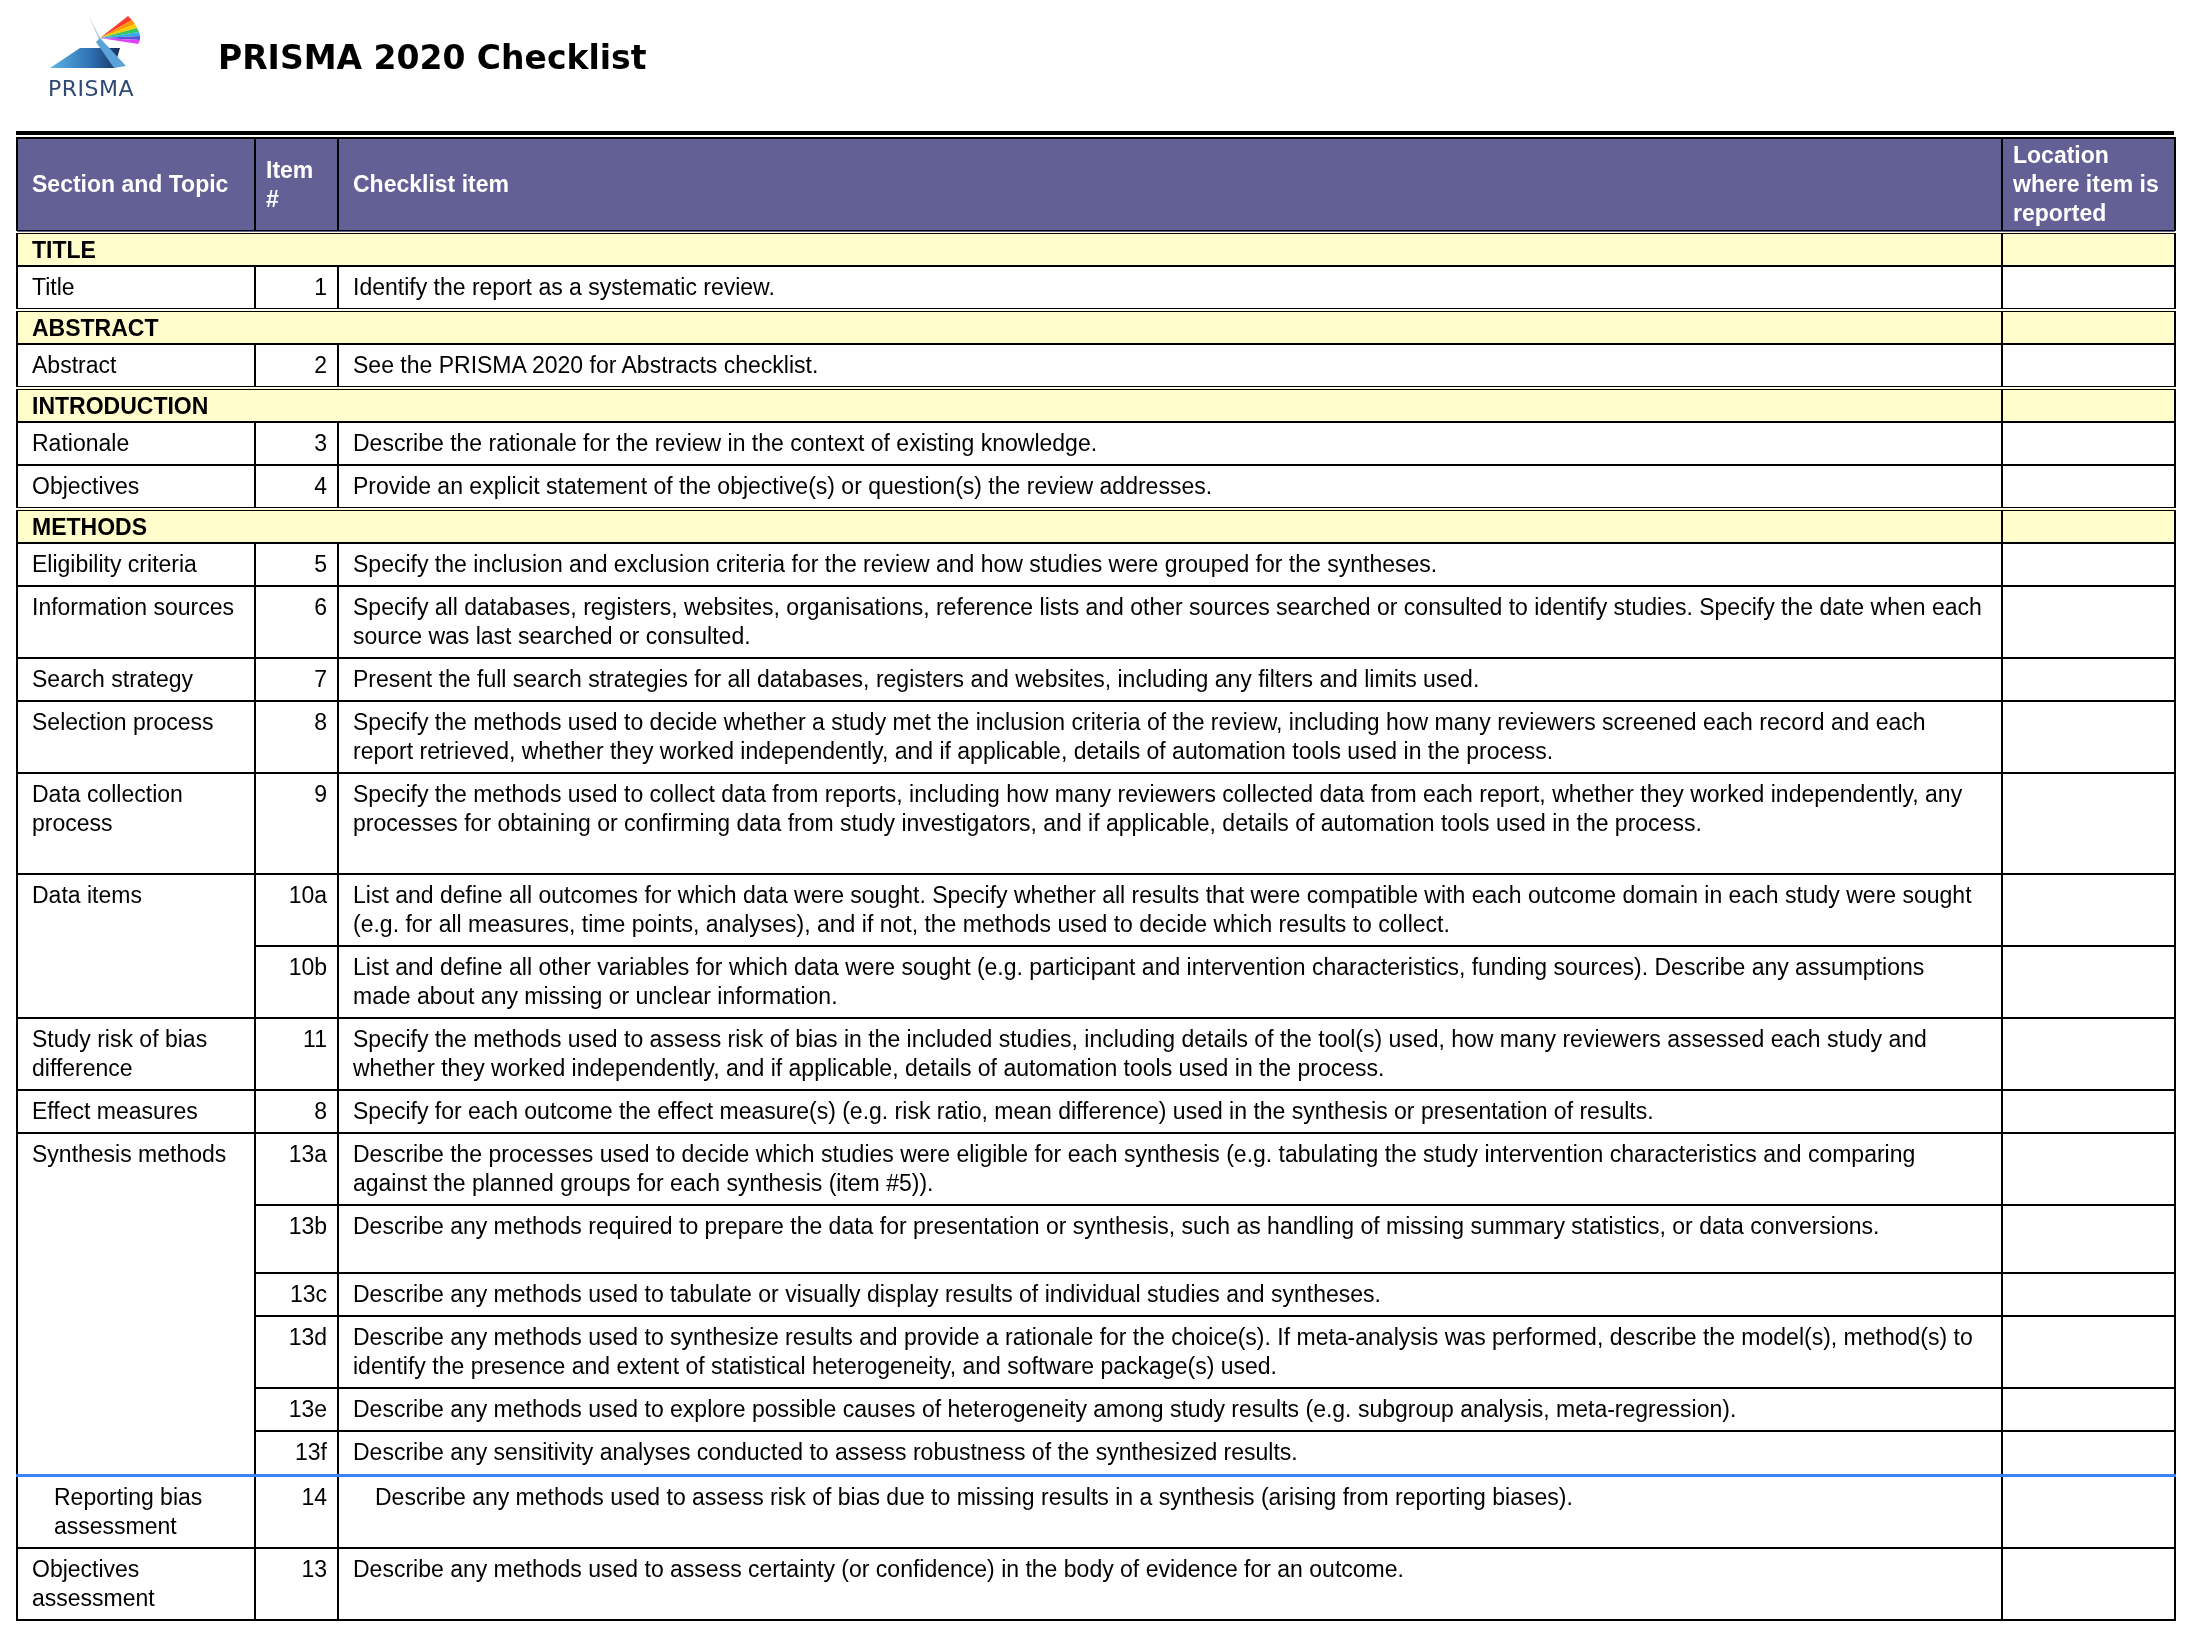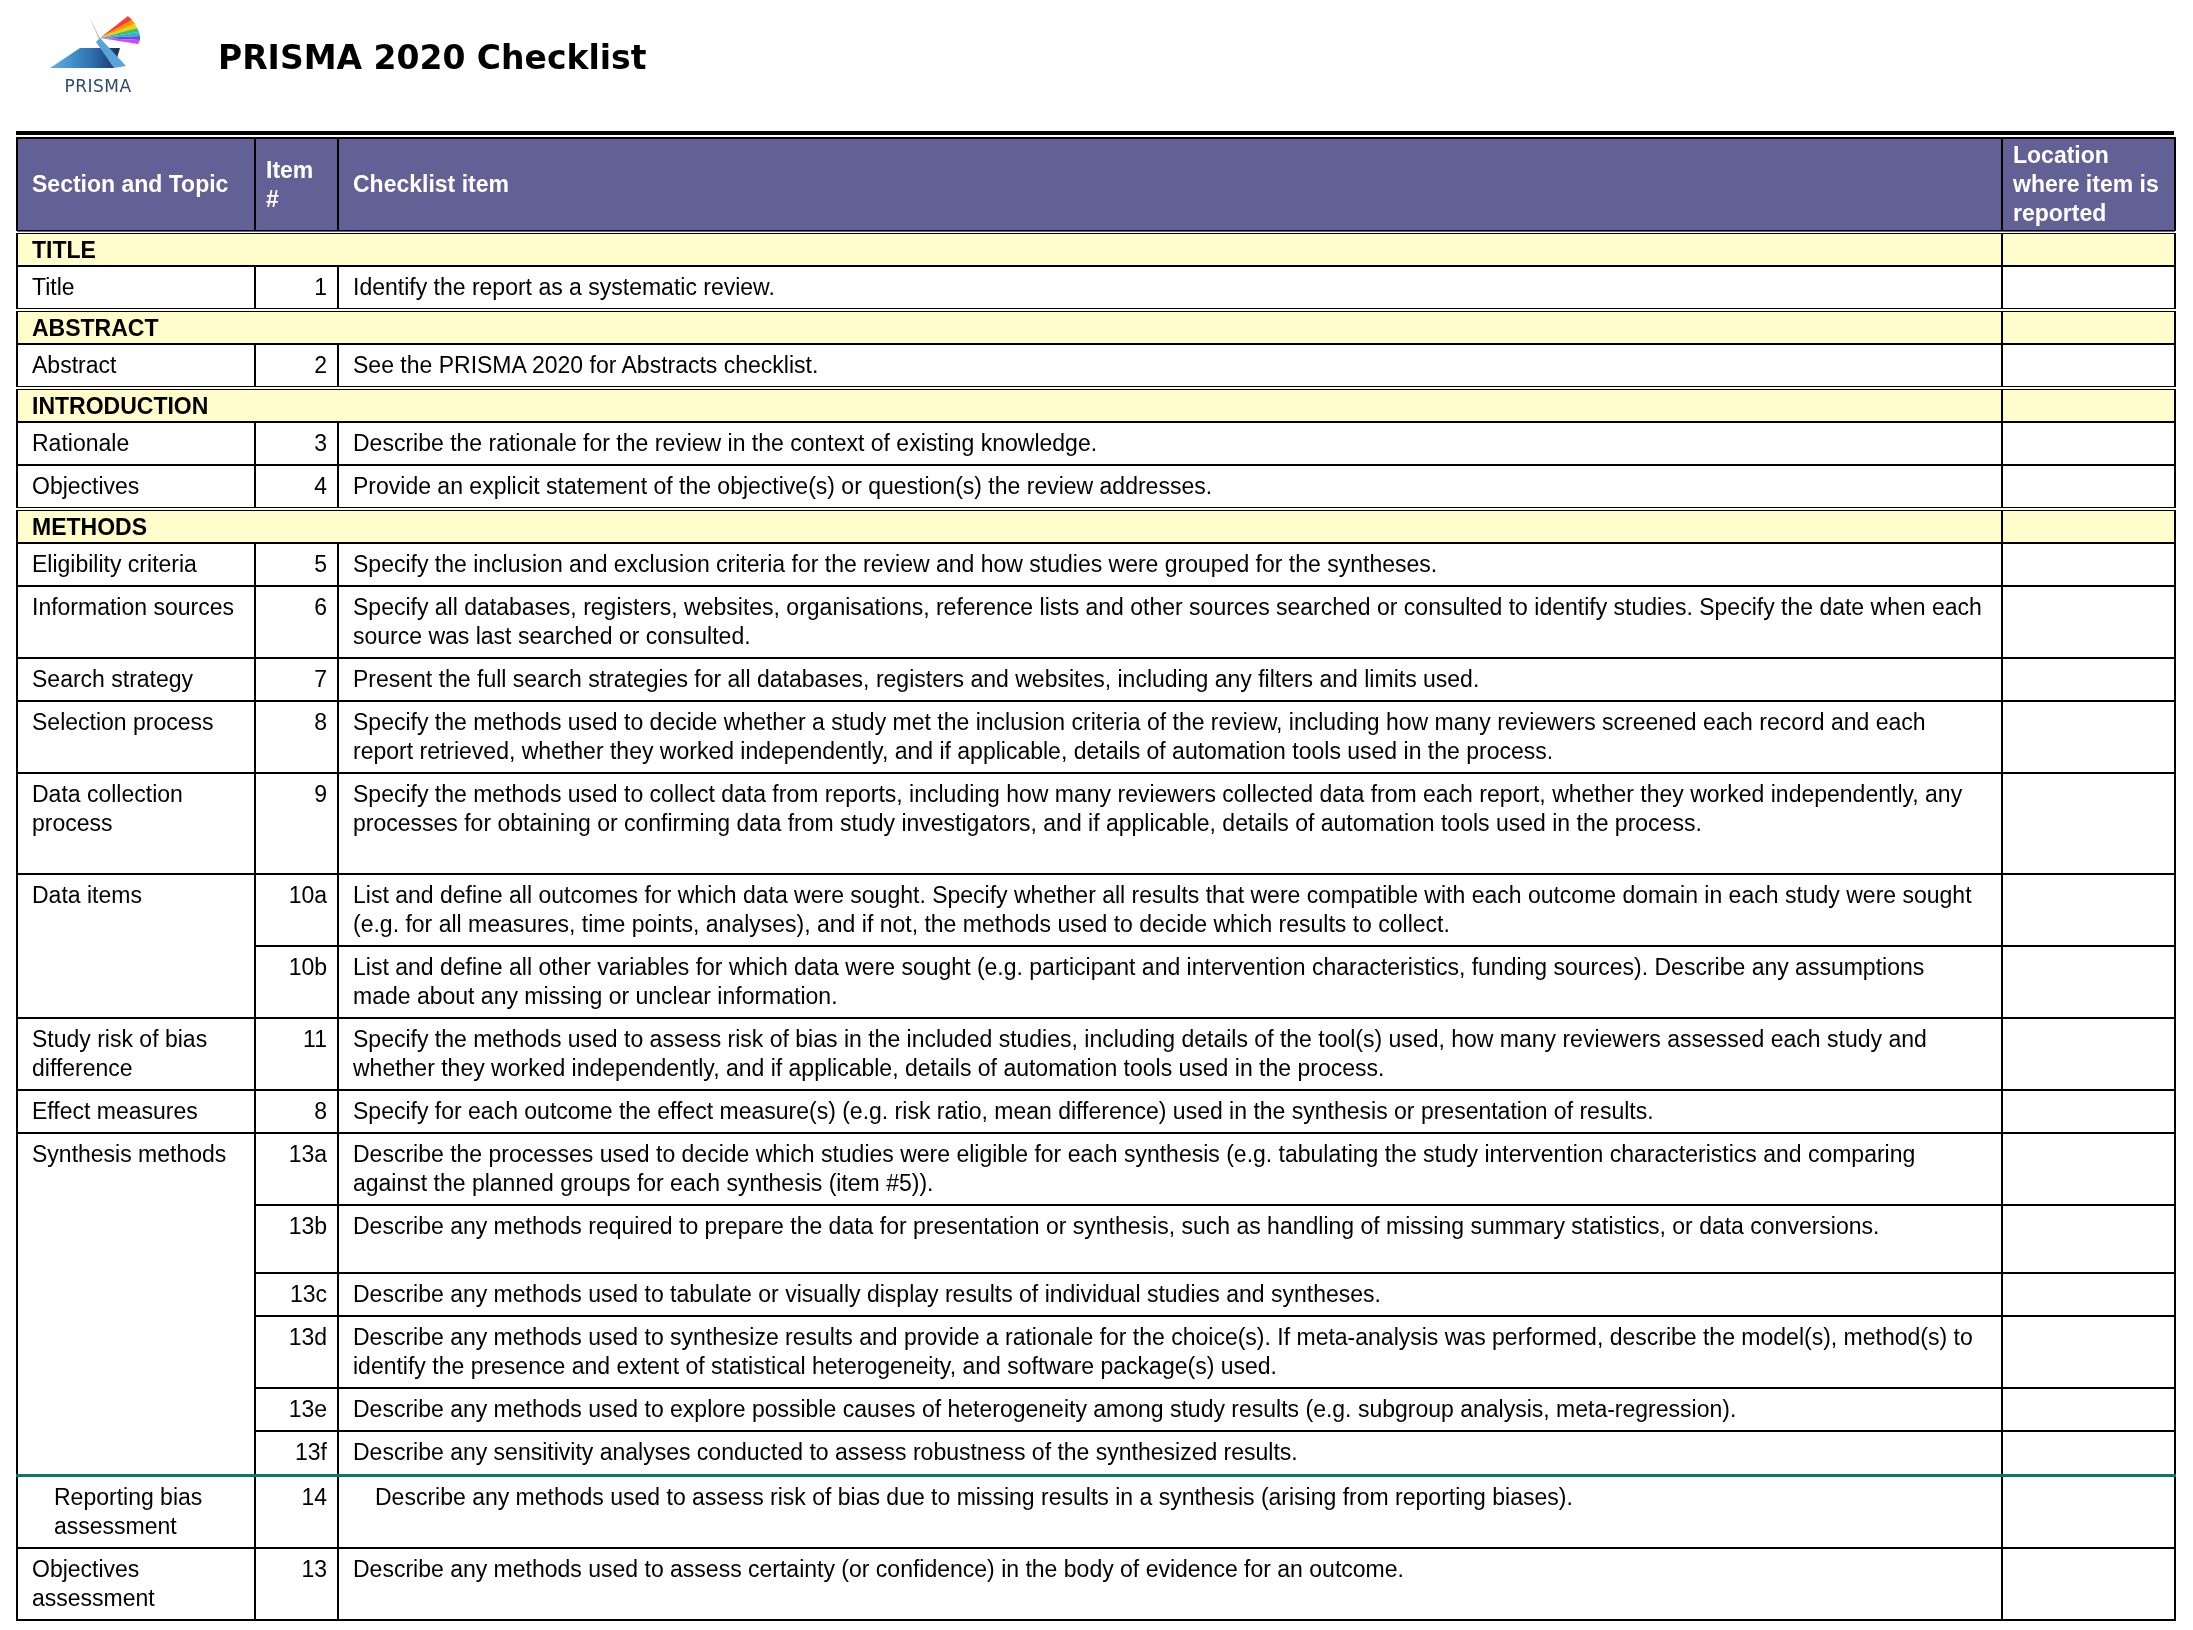--- a/index.html
+++ b/index.html
@@ -1,34 +1,34 @@
 <!DOCTYPE html>
 <html><head>
 <meta charset="utf-8">
 <style>
   html, body { margin: 0; padding: 0; background: #ffffff; }
   body { width: 2193px; height: 1630px; position: relative; overflow: hidden; font-family: "Liberation Sans", sans-serif; color: #000; }
   .logo { position: absolute; left: 40px; top: 8px; width: 110px; height: 96px; }
   .logo svg { position: absolute; left: 0; top: 0; }
-  .logo-text { position: absolute; left: 8px; top: 68px; width: 100px; text-align: center; font-family: "DejaVu Sans", sans-serif; font-size: 17px; letter-spacing: 0.5px; color: #2f4a72; }
+  .logo-text { position: absolute; left: 8px; top: 68px; width: 100px; font-family: "DejaVu Sans", sans-serif; font-size: 22px; letter-spacing: 0.5px; color: #2f4a72; }
   .doc-title { position: absolute; left: 190px; top: 38px; font-family: "DejaVu Sans", sans-serif; font-weight: bold; font-size: 33px; color: #000; margin-left: 28px; }
 
   .table-wrap { position: absolute; left: 16px; top: 131px; width: 2158px; }
   .top-rule { height: 4px; background: #000; }
   table { border-collapse: collapse; width: 2158px; table-layout: fixed; margin-top: 2px; }
   col.c1 { width: 238px; } col.c2 { width: 83px; } col.c3 { width: 1664px; } col.c4 { width: 173px; }
   th, td { border: 2px solid #000; padding: 0 14px; font-size: 23px; line-height: 29px; vertical-align: top; }
   th { background: #636096; color: #fff; font-weight: bold; text-align: left; vertical-align: middle; height: 91px; }
   th.item { padding: 0 10px; }
   tr.section td { background: #fffdcc; font-weight: bold; height: 30px; padding-top: 1px; padding-bottom: 0; line-height: 30px; border-top: 4px double #000; }
   tr.section td.loc { }
   td { padding-top: 6px; padding-bottom: 6px; }
   td.num { text-align: right; padding-right: 10px; padding-left: 6px; }
   td.loc { padding: 0; }
-  tr.grp-first td { border-top: 3px solid #0f766e; padding-left: 36px; }
+  tr.grp-first td { border-top: 3px solid #3b82f6; padding-left: 36px; }
 </style>
 </head>
 <body>
 
 <div class="logo">
   <svg width="110" height="70" viewBox="0 0 110 70">
     <defs>
       <linearGradient id="base" x1="0" y1="0" x2="1" y2="0">
         <stop offset="0" stop-color="#5fb4e6"></stop>
         <stop offset="0.6" stop-color="#2c6fb0"></stop>

